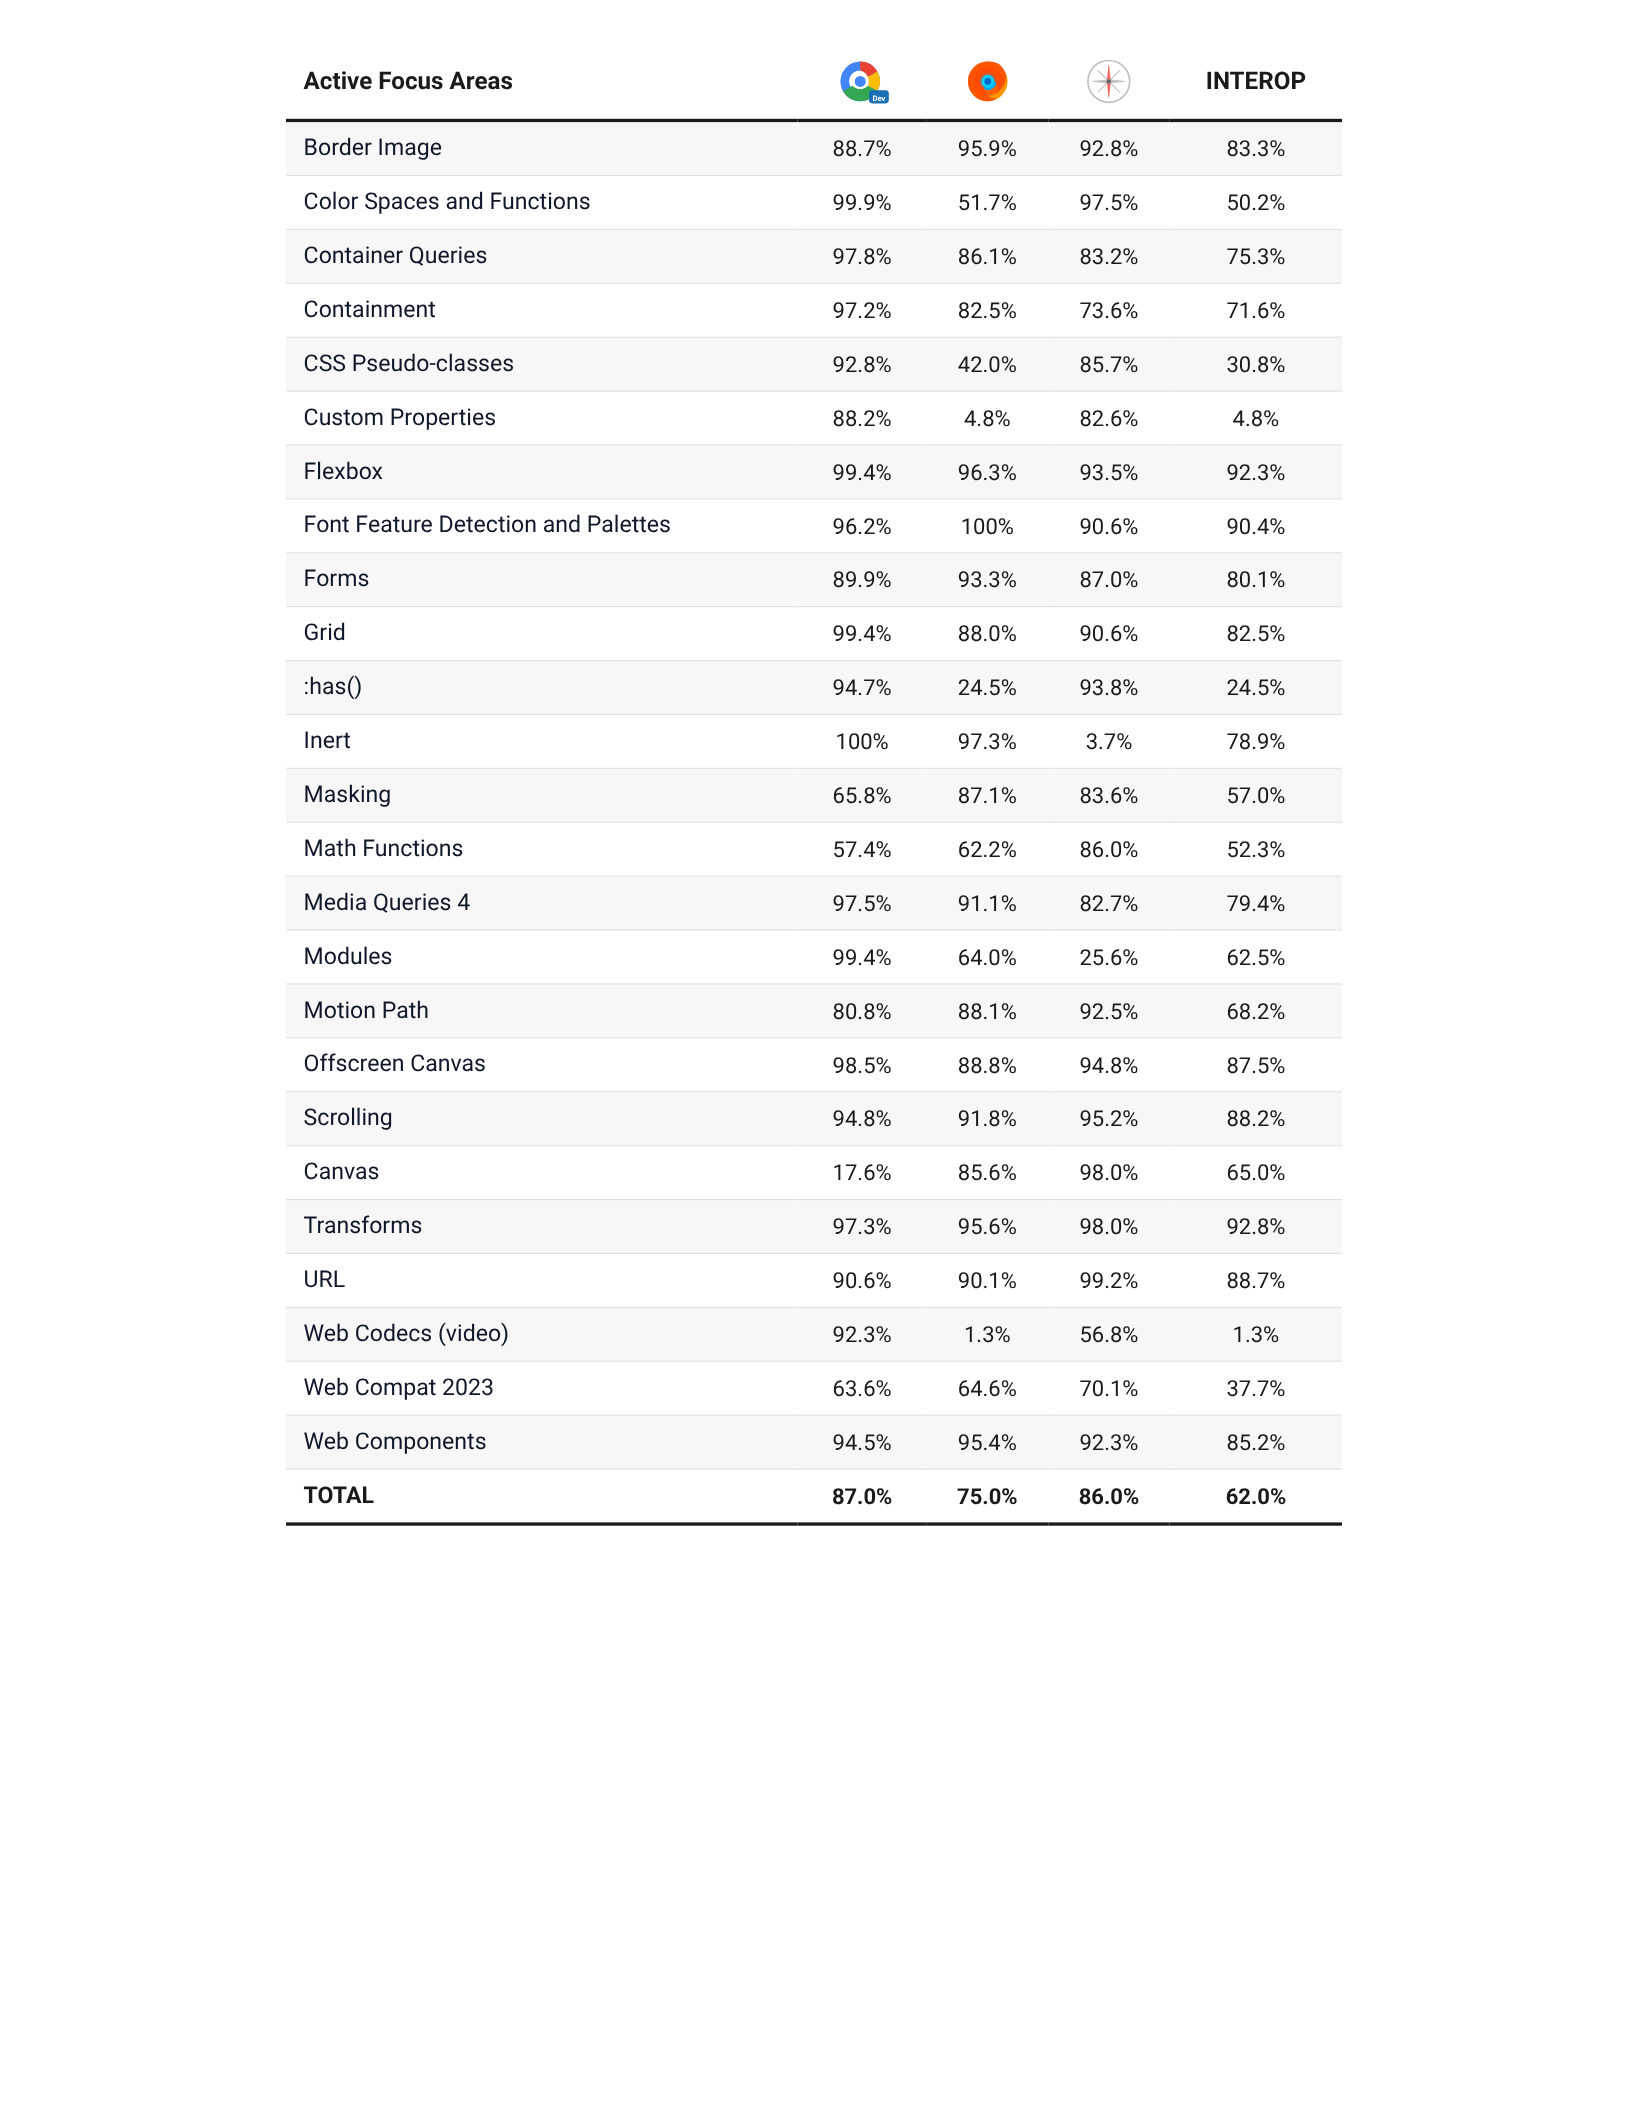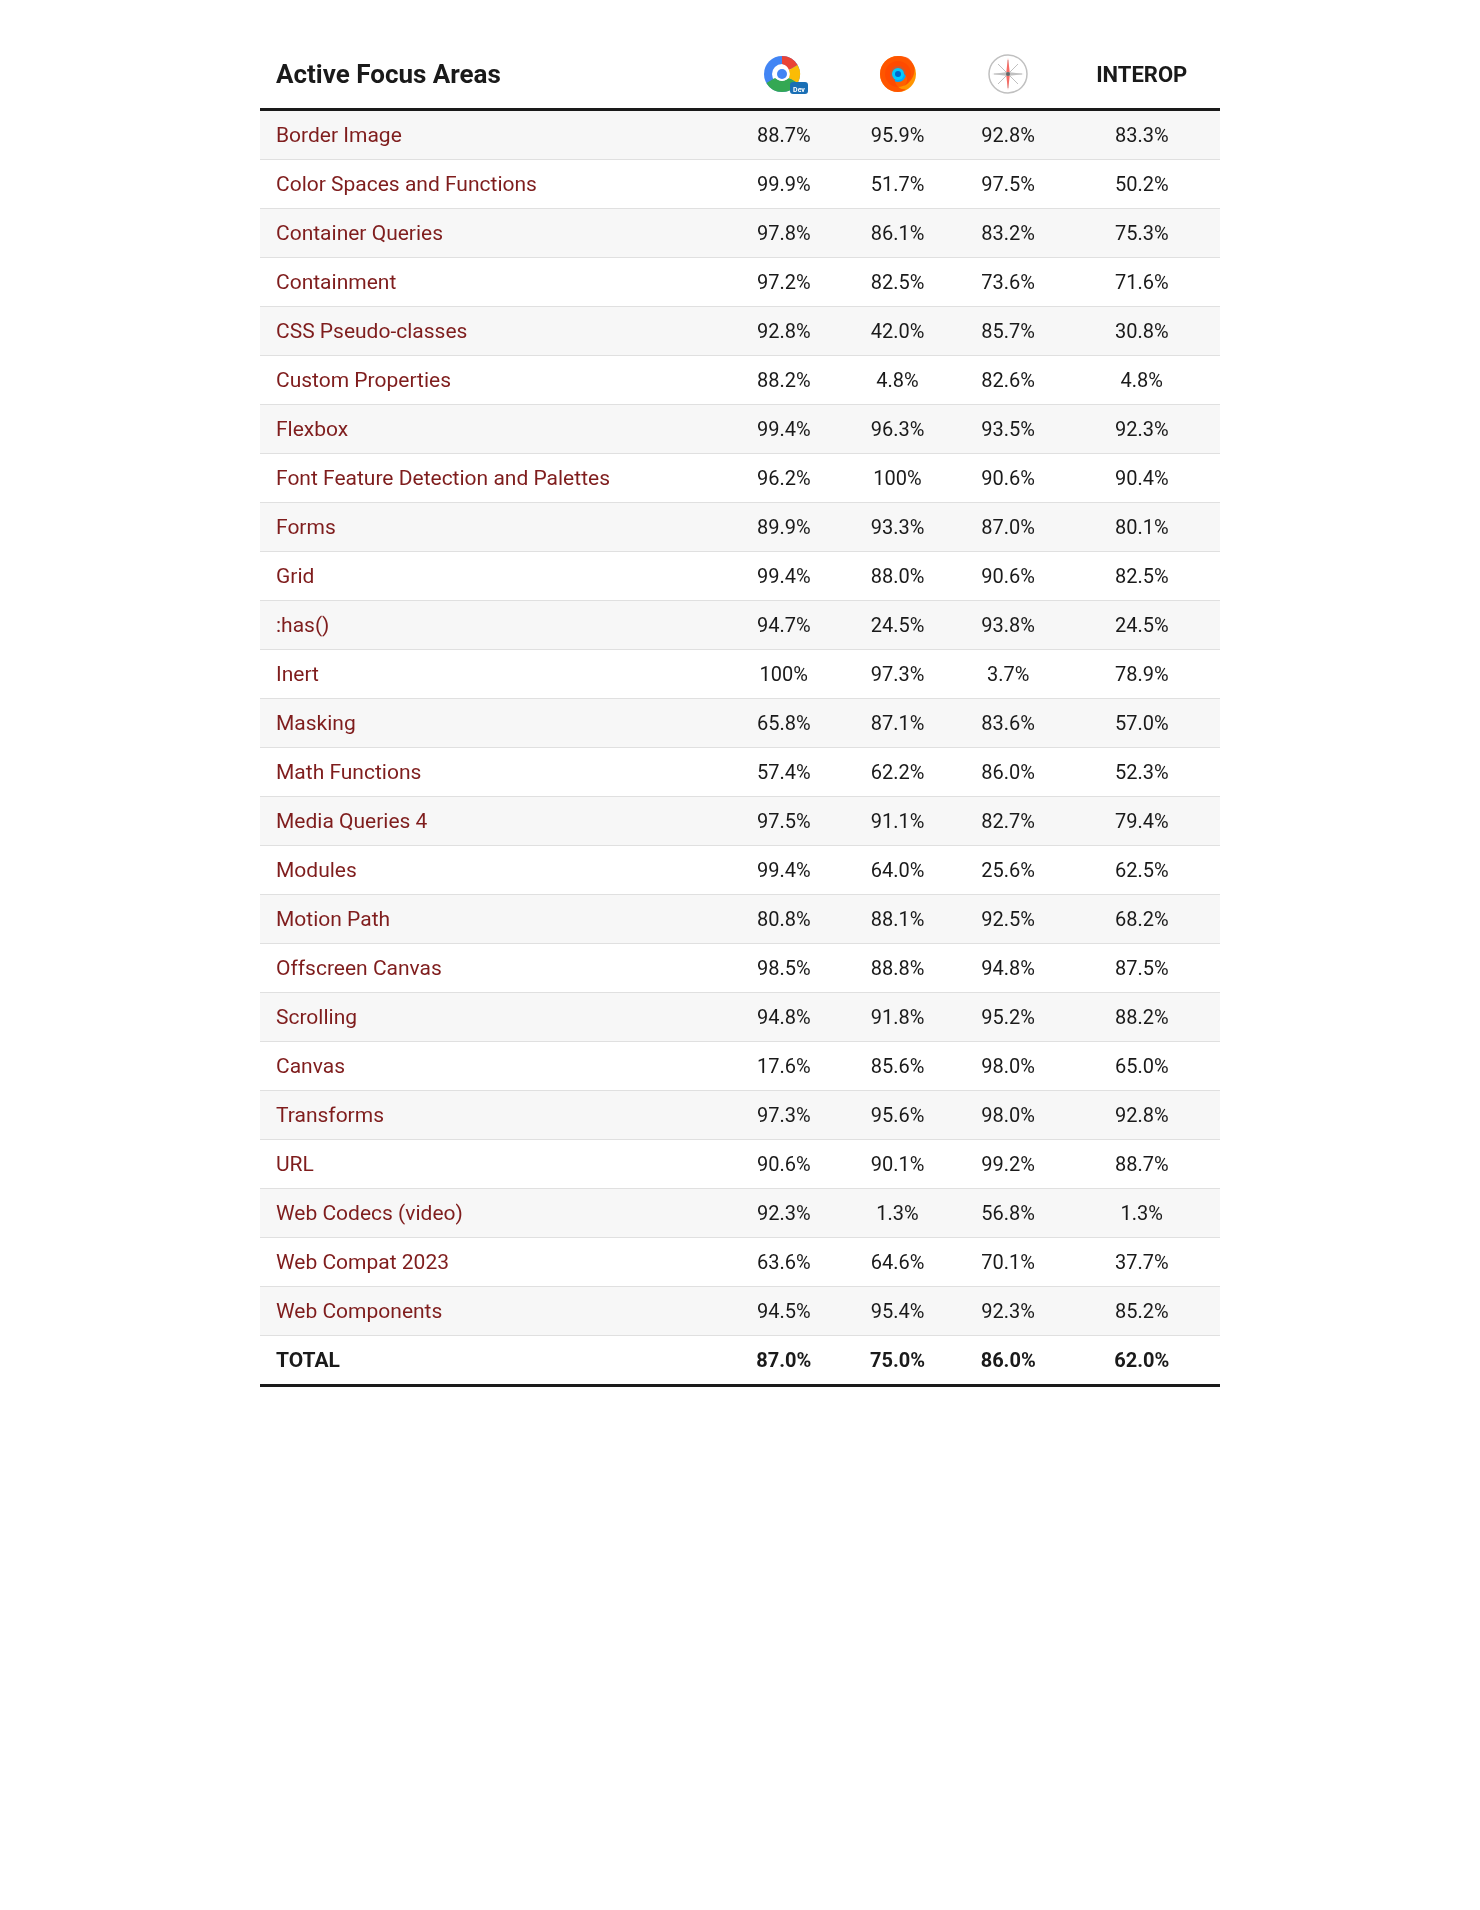--- a/index.html
+++ b/index.html
@@ -24,37 +24,37 @@
     }
     thead th {
       padding: 12px 16px;
       font-size: 22px;
       font-weight: 700;
       color: #1a1a1a;
       text-align: center;
     }
     thead th:first-child {
       text-align: left;
-      font-size: 26px;
+      font-size: 22px;
     }
     tbody tr {
       border-bottom: 1px solid #e0e0e0;
     }
     tbody tr:last-child {
       border-bottom: 3px solid #1a1a1a;
     }
     tbody td {
       padding: 12px 16px;
       font-size: 20px;
       text-align: center;
       color: #1a1a1a;
     }
     tbody td:first-child {
       text-align: left;
-      color: #7f1d1d;
+      color: #0f172a;
       font-size: 21px;
     }
     tbody tr:last-child td {
       font-weight: 700;
       color: #1a1a1a;
     }
     tbody tr:nth-child(odd) {
       background: #f7f7f7;
     }
     tbody tr:nth-child(even) {

